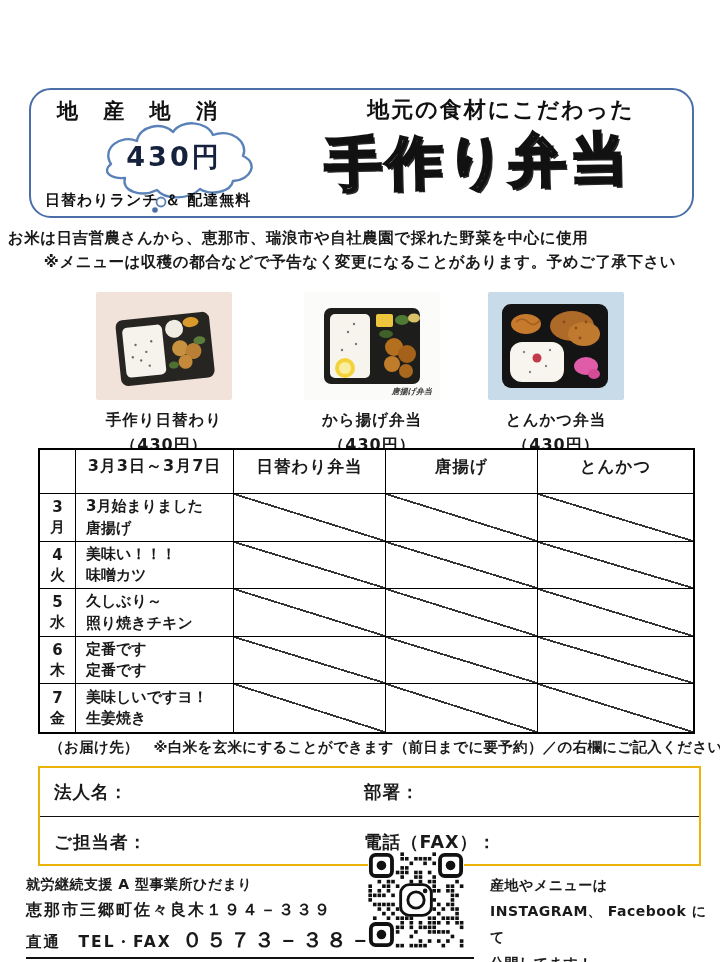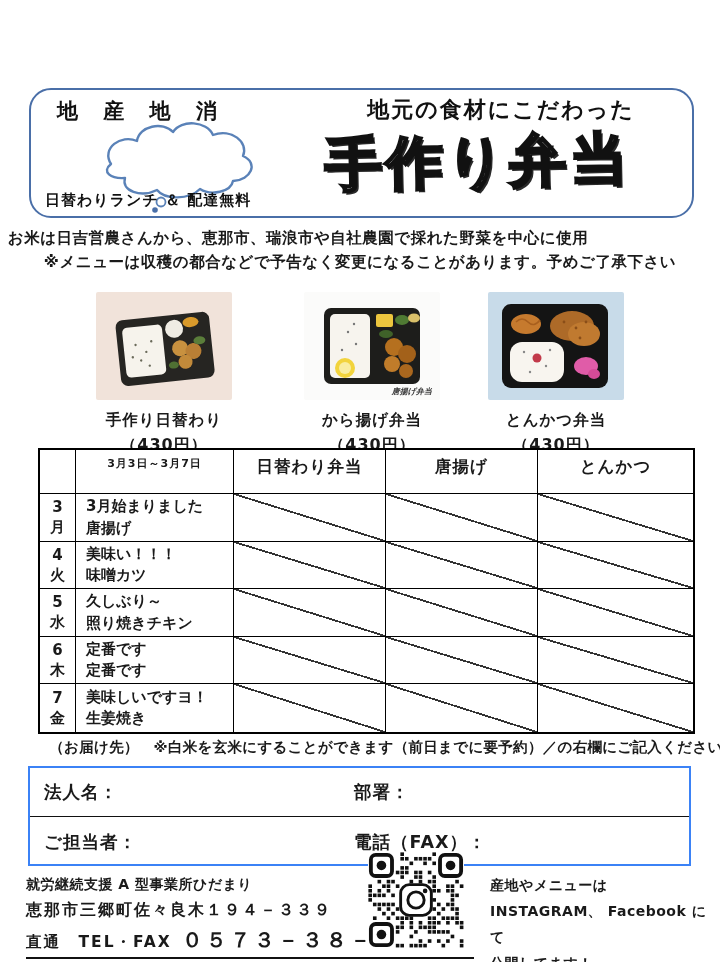--- a/index.html
+++ b/index.html
@@ -52,34 +52,34 @@
   
   .order-table { position:absolute; left:38px; top:448px; width:657px; border:2px solid #000; background:#fff; }
   .trow { display:grid; grid-template-columns:36px 158px 152px 152px 1fr; border-bottom:1.4px solid #000; }
   .trow:last-child { border-bottom:none; }
   .tcell { border-right:1.4px solid #000; position:relative; }
   .tcell:last-child { border-right:none; }
   .hrow { height:44px; }
   .drow { height:47.5px; }
   .hcell { display:flex; align-items:flex-start; justify-content:center; padding-top:6px;
            font-size:16.5px; letter-spacing:1px; }
-  .hcell-date { font-size:11px; }
+  .hcell-date { font-size:16px; }
   .day-cell { display:flex; flex-direction:column; align-items:center; justify-content:center; gap:2px;
               font-size:15px; line-height:1.2; }
   .menu-cell { display:flex; flex-direction:column; justify-content:center; gap:3px;
                padding-left:10px; font-size:15px; line-height:1.25; }
   .diag { background:linear-gradient(to top right,
             transparent calc(50% - 0.9px), #333 calc(50% - 0.9px),
             #333 calc(50% + 0.9px), transparent calc(50% + 0.9px)); }
 
   
   .note-line { position:absolute; left:16px; top:738px; width:720px; text-align:center; font-size:14.5px; letter-spacing:.3px;padding-left:20px; }
 
   
-  .contact-form { position:absolute; left:28px; top:766px; width:663px; height:100px; border:2px solid #3b82f6; }
+  .contact-form { position:absolute; left:38px; top:766px; width:663px; height:100px; border:2px solid #eab308; }
   .form-row { position:relative; height:49px; display:flex; align-items:center; }
   .form-row:first-child { border-bottom:1.6px solid #111; }
   .form-label { font-size:17.5px; letter-spacing:1px; }
   .fl-left  { position:absolute; left:14px; }
   .fl-right { position:absolute; left:324px; }
 
   
   .footer { position:absolute; left:26px; top:876px; }
   .company  { font-size:14px; letter-spacing:.5px; }
   .address  { margin-top:6px; font-size:16px; letter-spacing:2px; }
@@ -108,20 +108,21 @@
                  C 92 3, 118 5, 124 19
                  C 142 12, 160 26, 154 40
                  C 170 47, 162 64, 144 65
                  C 142 76, 122 80, 111 73
                  C 100 84, 76 84, 68 74
                  C 52 82, 32 75, 36 62
                  C 22 63, 12 56, 22 48 Z" fill="#ffffff" stroke="#5a82b8" stroke-width="2.4" stroke-linejoin="round"></path>
         <circle cx="72" cy="86" r="4.5" fill="#ffffff" stroke="#5a82b8" stroke-width="1.8"></circle>
         <circle cx="66" cy="94" r="2.8" fill="#4a6fa8"></circle>
       </svg>
+      <span class="price-text">430円</span>
     </div>
 
     <div class="lunch-note">日替わりランチ ＆ 配達無料</div>
     <div class="catch">地元の食材にこだわった</div>
     <div class="big-title">手作り弁当</div>
   </div>
 
   <div class="intro1">お米は日吉営農さんから、恵那市、瑞浪市や自社農園で採れた野菜を中心に使用</div>
   <div class="intro2">※メニューは収穫の都合などで予告なく変更になることがあります。予めご了承下さい</div>
 

